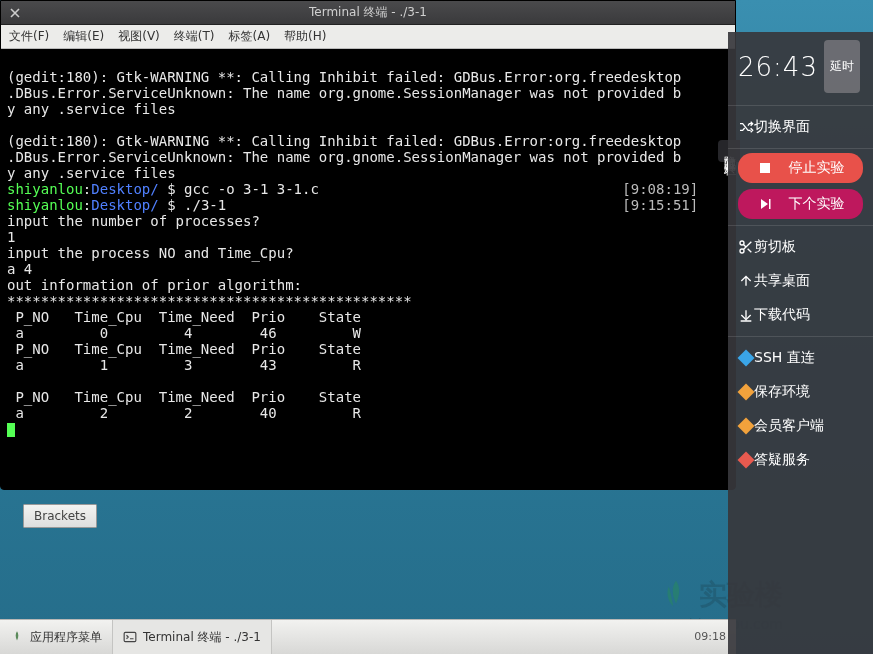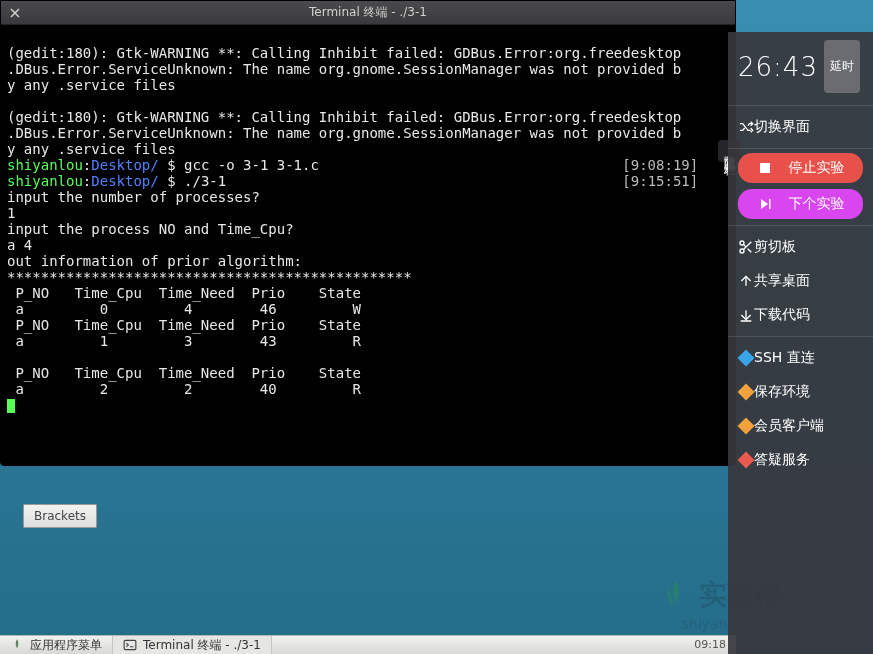--- a/index.html
+++ b/index.html
@@ -20,21 +20,21 @@
   margin-top: 16px;
 }
 .sp-timer { display: flex; align-items: center; gap: 6px; padding: 8px 10px; }
 .sp-time { font-size: 26px; font-weight: 300; letter-spacing: 1px; }
 .sp-delay { background: rgba(120,120,125,0.8); border-radius: 4px; padding: 18px 6px; font-size: 12px; }
 .sp-sep { height: 1px; background: rgba(255,255,255,0.12); margin: 4px 0; }
 .sp-item { display: flex; align-items: center; padding: 8px 10px; cursor: pointer; }
 .sp-icon { width: 16px; height: 16px; display: inline-flex; align-items: center; justify-content: center; flex: none; }
 .sp-btn { margin: 4px 10px 6px; border-radius: 14px; text-align: center; padding: 6px 4px; color: #fff; font-size: 14px; display: flex; align-items: center; justify-content: center; gap: 16px; cursor: pointer; }
 .sp-btn.stop { background: #e8514a; }
-.sp-btn.next { background: #d946ef; }
+.sp-btn.next { background: #be185d; }
 .diamond { width: 12px; height: 12px; transform: rotate(45deg); display: inline-block; }
 .d-blue { background: #3aa5e8; } .d-orange { background: #f2a23c; } .d-red { background: #e85a4f; }
 
 .termwin {
   position: absolute; left: 0; top: 0; width: 736px; z-index: 20;
   background: #111; border: 1px solid #000; border-radius: 0 0 4px 4px;
   overflow: hidden;
 }
 .titlebar {
   height: 24px; background: linear-gradient(#4a4a4c,#3a3a3c);
@@ -73,21 +73,21 @@
 }
 
 .watermark {
   position: absolute; right: 90px; bottom: 40px; z-index: 5;
   color: rgba(30,70,85,0.35); font-size: 28px; font-weight: bold;
   display: flex; align-items: center; gap: 6px;
 }
 .wm-sub { position: absolute; right: 90px; bottom: 22px; color: rgba(30,70,85,0.3); font-size: 14px; z-index: 5; }
 
 .taskbar {
-  position: absolute; left: 0; bottom: 0; width: 736px; height: 19px;
+  position: absolute; left: 0; bottom: 0; width: 736px; height: 35px;
   background: linear-gradient(#f2f2f0,#d8d8d6);
   border-top: 1px solid #b8b8b6; display: flex; align-items: center;
   font-size: 12px; color: #333; z-index: 30;
 }
 .tb-item { display: flex; align-items: center; gap: 6px; padding: 0 10px; height: 100%; border-right: 1px solid #c4c4c2; }
 .tb-item.active { background: #e6e6e4; }
 .tb-clock { margin-left: auto; padding: 0 10px; font-size: 11px; color: #555; text-align: right; line-height: 12px; }
 svg { display: block; }
 </style>
 </head>
@@ -104,20 +104,28 @@
 <div class="wm-sub">shiyanlou.com</div>
 
 <div class="termwin">
   <div class="titlebar">
     <div class="tb-close">
       <svg width="12" height="12" viewBox="0 0 12 12">
           <path stroke="#ccc" stroke-width="1.6" d="M2 2 L10 10 M10 2 L2 10"></path>
         </svg>
     </div>
     <span>Terminal 终端 - ./3-1</span>
+  </div>
+  <div class="menubar">
+    <span>文件(F)</span>
+    <span>编辑(E)</span>
+    <span>视图(V)</span>
+    <span>终端(T)</span>
+    <span>标签(A)</span>
+    <span>帮助(H)</span>
   </div>
   <div class="termbody"><span>
 </span><span>(gedit:180): Gtk-WARNING **: Calling Inhibit failed: GDBus.Error:org.freedesktop</span><span>
 </span><span>.DBus.Error.ServiceUnknown: The name org.gnome.SessionManager was not provided b</span><span>
 </span><span>y any .service files</span><span>
 
 </span><span>(gedit:180): Gtk-WARNING **: Calling Inhibit failed: GDBus.Error:org.freedesktop</span><span>
 </span><span>.DBus.Error.ServiceUnknown: The name org.gnome.SessionManager was not provided b</span><span>
 </span><span>y any .service files</span><span>
 </span><span class="grn">shiyanlou</span><span>:</span><span class="blu">Desktop/</span><span> $ </span><span>gcc -o 3-1 3-1.c</span><span>                                    </span><span class="gry">[9:08:19]</span><span>

